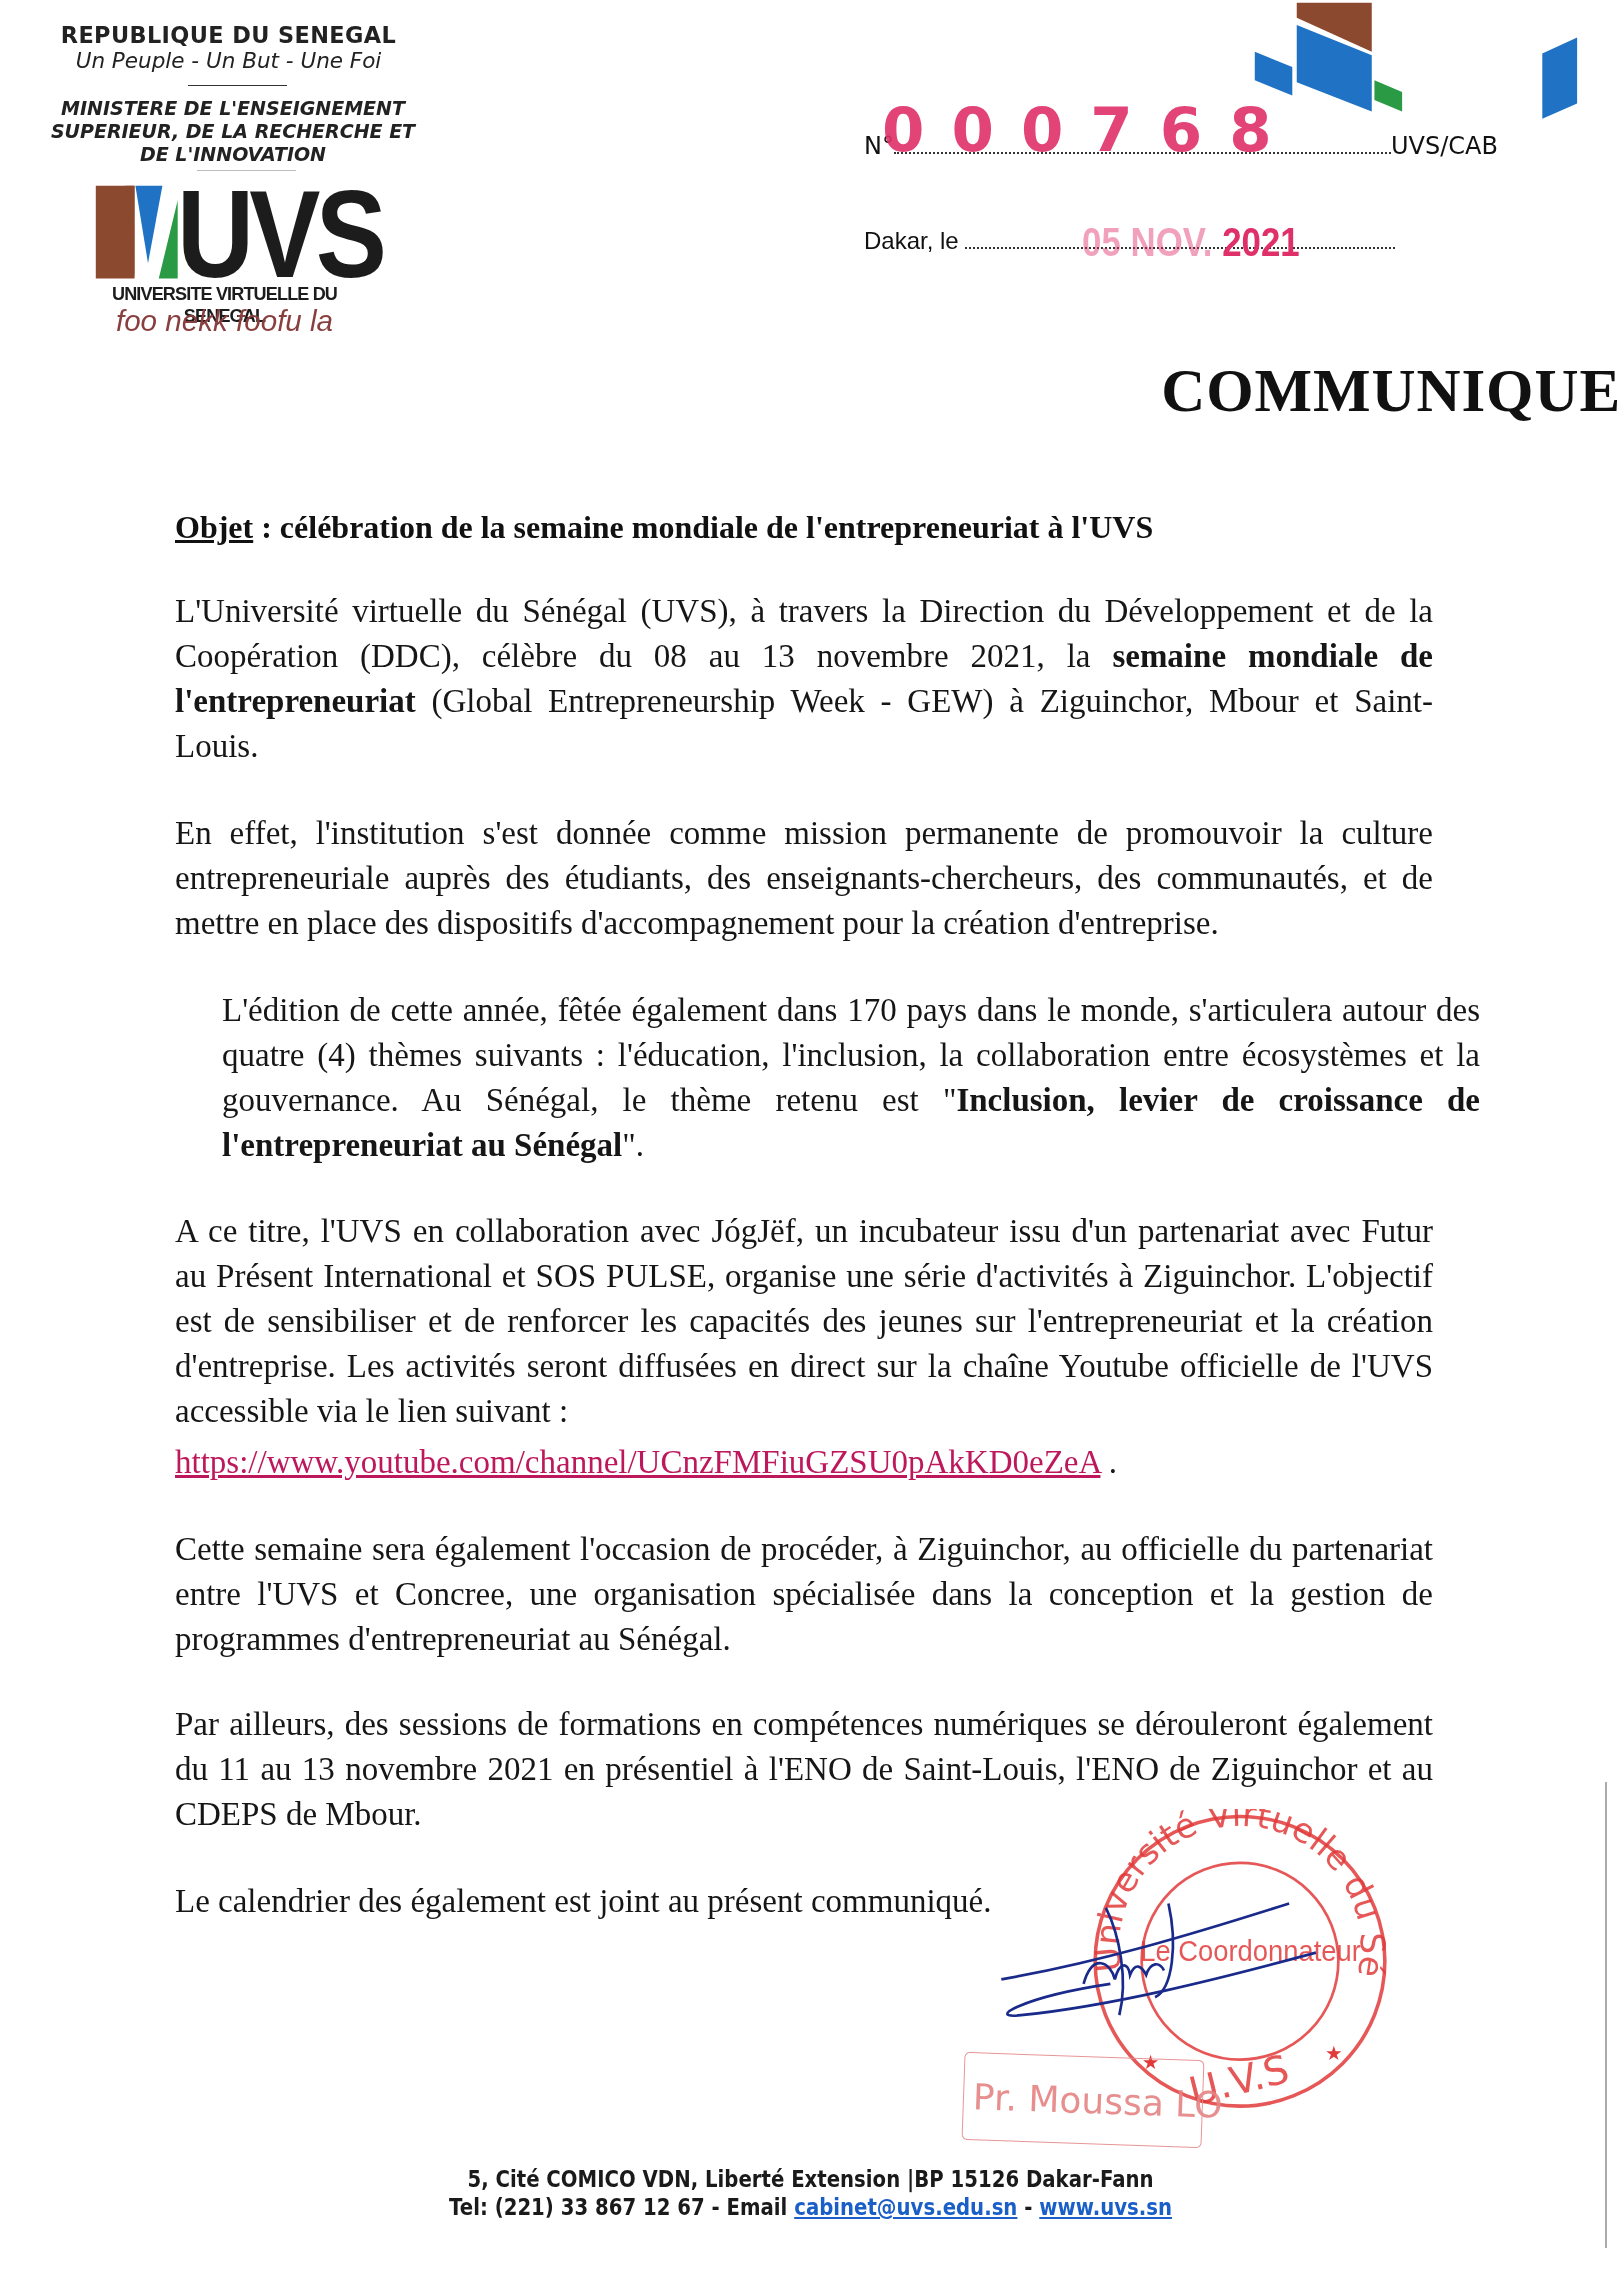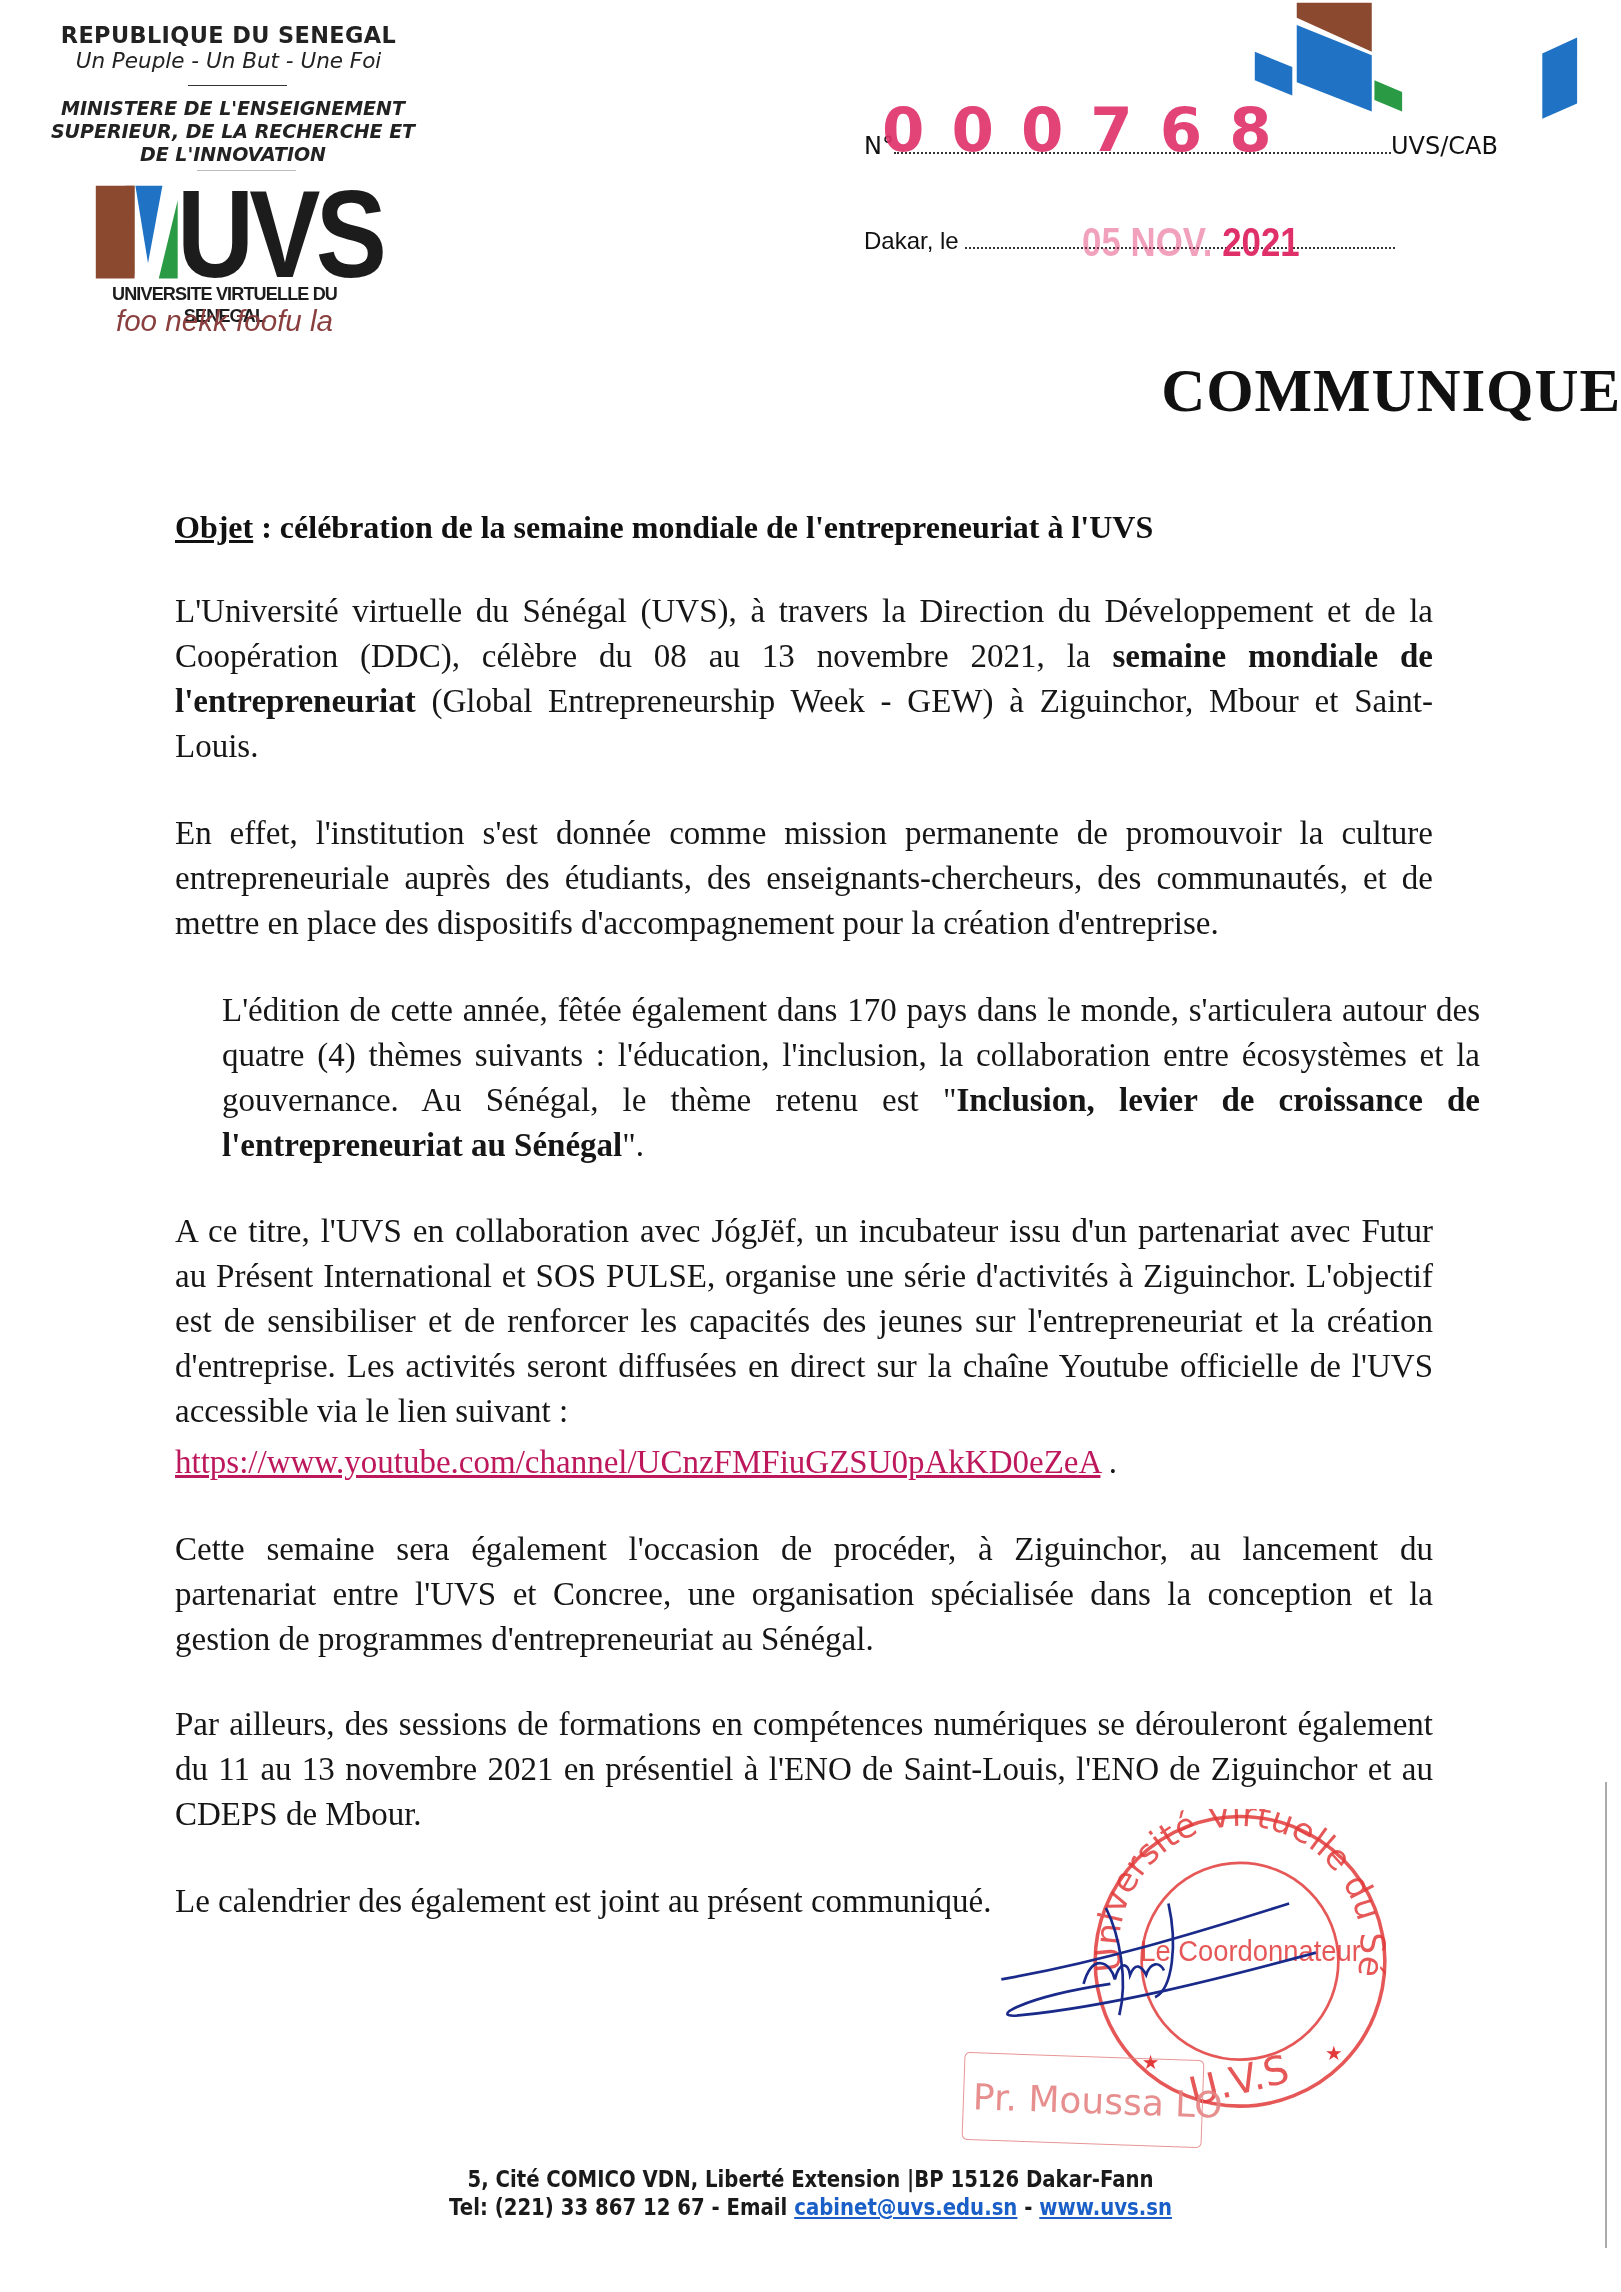--- a/index.html
+++ b/index.html
@@ -88,21 +88,21 @@
 <div class="abs body p1"><span>L'Université virtuelle du Sénégal (UVS), à travers la Direction du Développement et de la Coopération (DDC), célèbre du 08 au 13 novembre 2021, la </span><b>semaine mondiale de l'entrepreneuriat</b><span> (Global Entrepreneurship Week - GEW) à Ziguinchor, Mbour et Saint-Louis.</span></div>
 
 <div class="abs body p2">En effet, l'institution s'est donnée comme mission permanente de promouvoir la culture entrepreneuriale auprès des étudiants, des enseignants-chercheurs, des communautés, et de mettre en place des dispositifs d'accompagnement pour la création d'entreprise.</div>
 
 <div class="abs body p3"><span>L'édition de cette année, fêtée également dans 170 pays dans le monde, s'articulera autour des quatre (4) thèmes suivants : l'éducation, l'inclusion, la collaboration entre écosystèmes et la gouvernance. Au Sénégal, le thème retenu est "</span><b>Inclusion, levier de croissance de l'entrepreneuriat au Sénégal</b><span>".</span></div>
 
 <div class="abs body p4">A ce titre, l'UVS en collaboration avec JógJëf, un incubateur issu d'un partenariat avec Futur au Présent International et SOS PULSE, organise une série d'activités à Ziguinchor. L'objectif est de sensibiliser et de renforcer les capacités des jeunes sur l'entrepreneuriat et la création d'entreprise. Les activités seront diffusées en direct sur la chaîne Youtube officielle de l'UVS accessible via le lien suivant :</div>
 
 <div class="abs body plink" style="text-align:left;"><a class="link" href="#">https://www.youtube.com/channel/UCnzFMFiuGZSU0pAkKD0eZeA</a><span> .</span></div>
 
-<div class="abs body p5">Cette semaine sera également l'occasion de procéder, à Ziguinchor, au lancement du partenariat entre l'UVS et Concree, une organisation spécialisée dans la conception et la gestion de programmes d'entrepreneuriat au Sénégal.</div>
+<div class="abs body p5">Cette semaine sera également l'occasion de procéder, à Ziguinchor, au officielle du partenariat entre l'UVS et Concree, une organisation spécialisée dans la conception et la gestion de programmes d'entrepreneuriat au Sénégal.</div>
 
 <div class="abs body p6">Par ailleurs, des sessions de formations en compétences numériques se dérouleront également du 11 au 13 novembre 2021 en présentiel à l'ENO de Saint-Louis, l'ENO de Ziguinchor et au CDEPS de Mbour.</div>
 
 <div class="abs body pclose" style="text-align:left;">Le calendrier des également est joint au présent communiqué.</div>
 
 <svg class="abs" style="left:1088px;top:1809px;" width="304" height="309" viewBox="0 0 340 345">
   <defs>
     <path id="ringTop" d="M 40 190 A 135 135 0 1 1 300 190"></path>
     <path id="ringBottom" d="M 70 245 A 130 130 0 0 0 270 245"></path>
   </defs>

